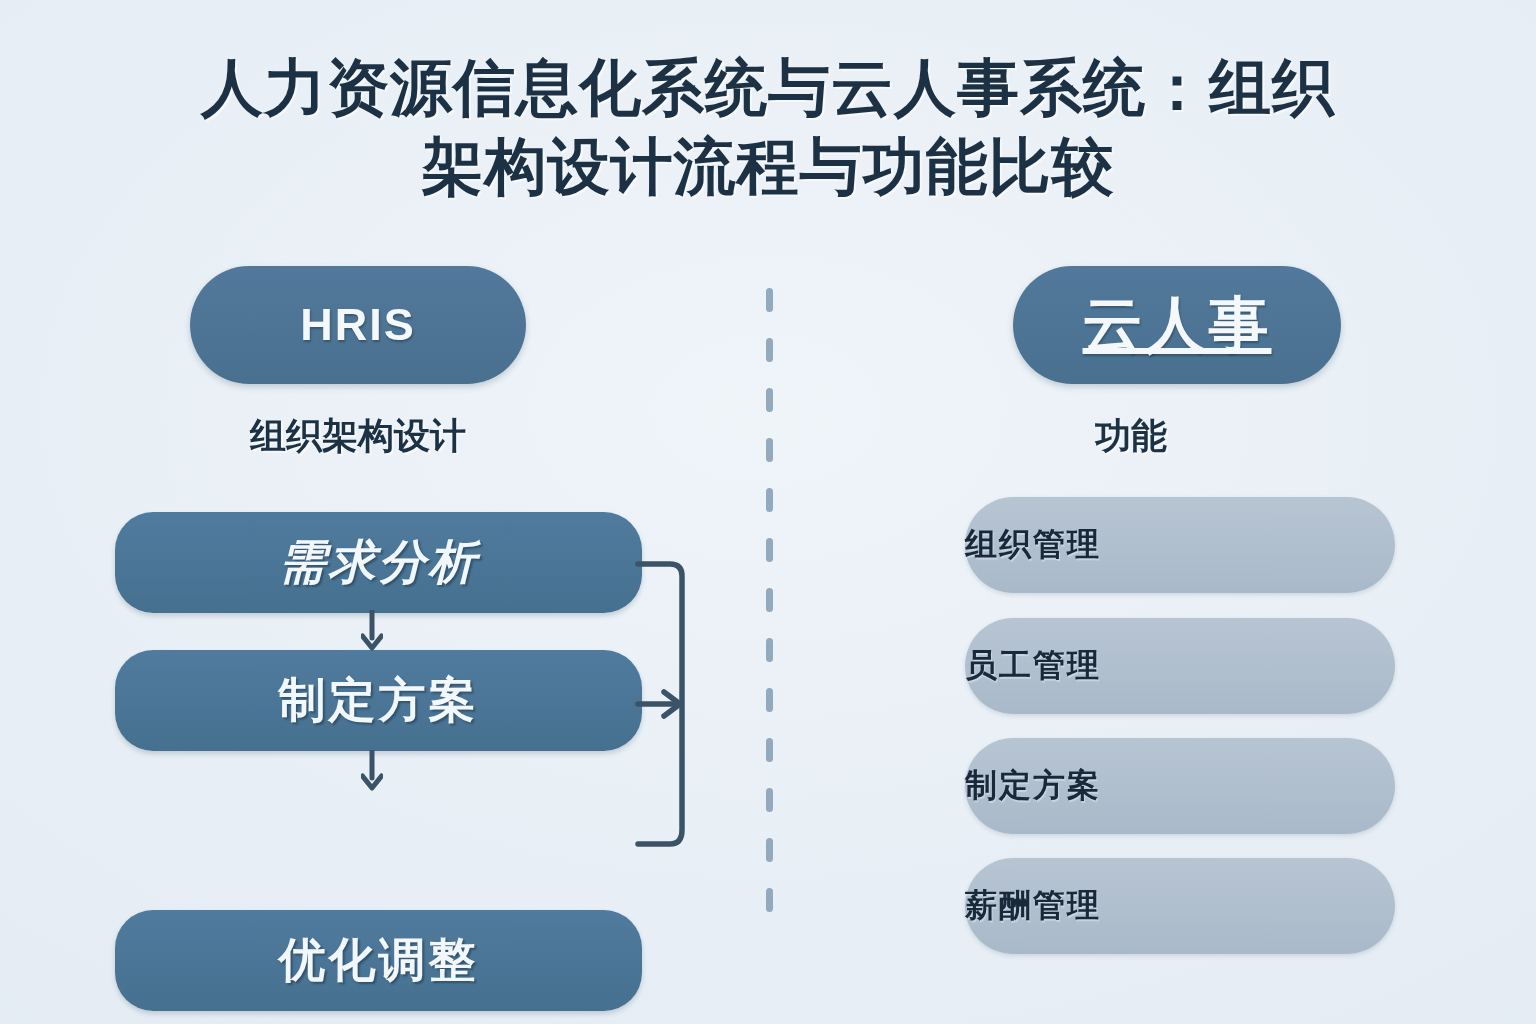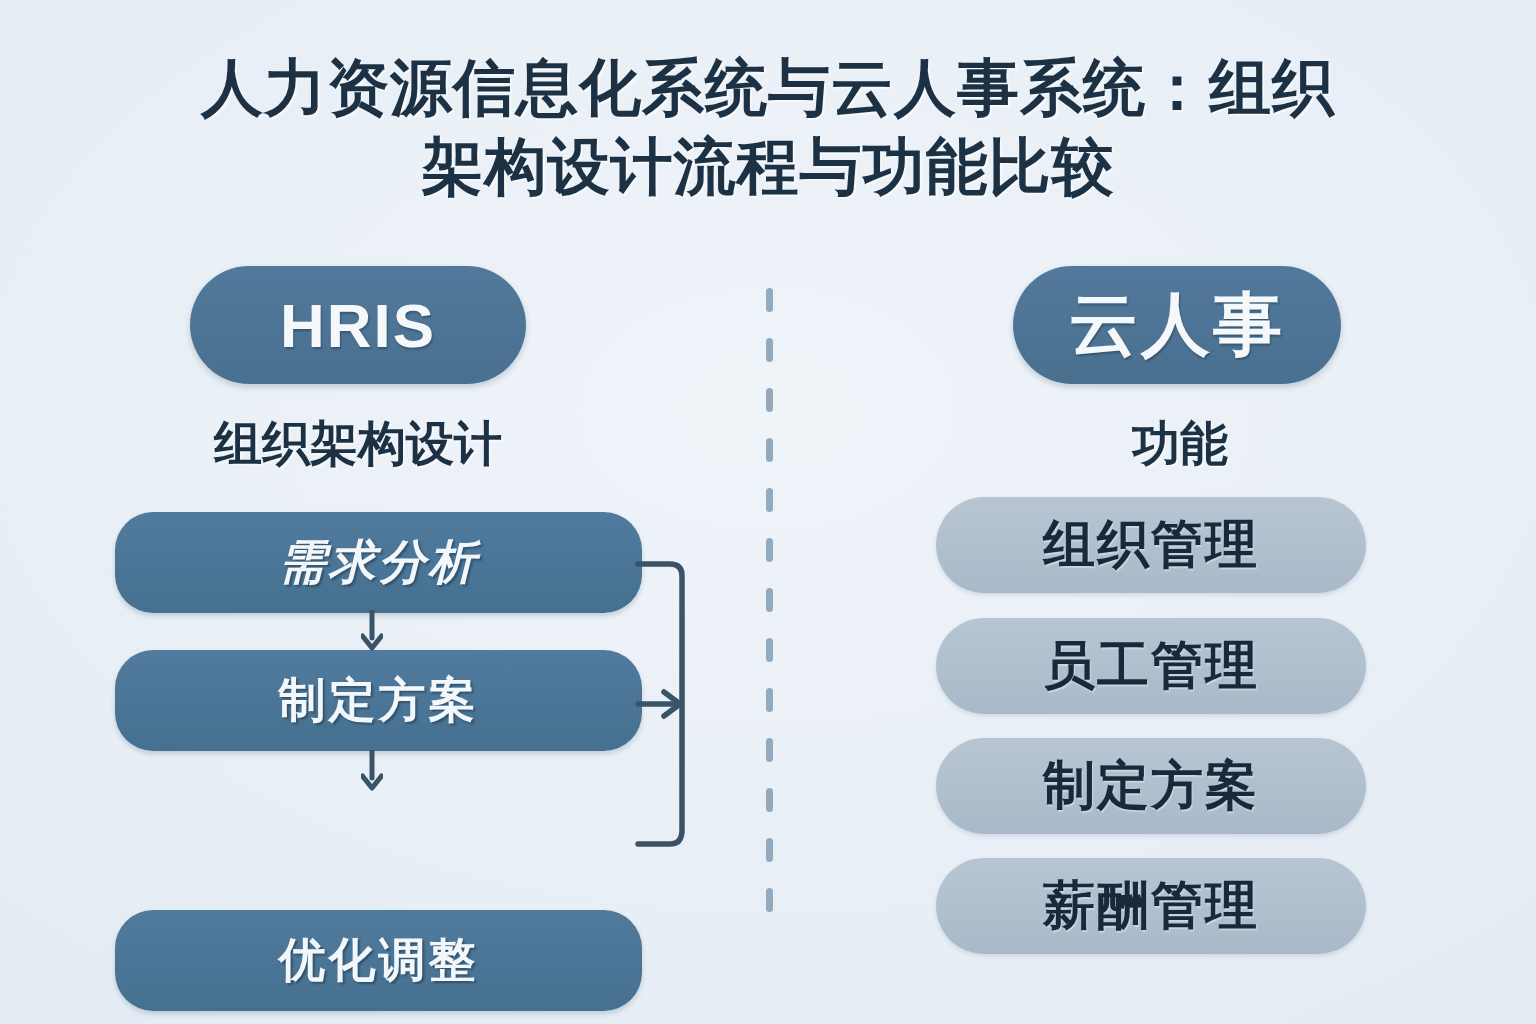--- a/index.html
+++ b/index.html
@@ -68,47 +68,48 @@
     color: #f4f8fb;
     font-weight: bold;
     box-shadow: 0 3px 6px rgba(40,70,95,0.22);
     text-shadow: 1px 2px 2px rgba(25,45,65,0.42);
   }
   #badge-hris {
     left: 190px;
     top: 266px;
     width: 336px;
     height: 118px;
-    font-size: 62px;
+    font-size: 45px;
     letter-spacing: 2px;
   }
   #badge-cloud {
     left: 1013px;
     top: 266px;
     width: 328px;
     height: 118px;
-    font-size: 69px;
+    font-size: 60px;
     letter-spacing: 3px;
+    text-decoration: underline;
   }
 
   .col-subtitle {
     position: absolute;
     text-align: center;
-    font-size: 48px;
+    font-size: 36px;
     font-weight: bold;
     color: #1c3144;
     text-shadow: 2px 2px 0 rgba(255,255,255,0.5);
   }
   #subtitle-left {
     left: 110px;
     top: 412px;
     width: 496px;
   }
   #subtitle-right {
-    left: 965px;
+    left: 916px;
     top: 412px;
     width: 430px;
   }
 
   
   .flow-box {
     position: absolute;
     left: 115px;
     width: 527px;
     height: 101px;
@@ -144,30 +145,29 @@
     position: absolute;
     left: 630px;
     top: 548px;
     width: 80px;
     height: 320px;
   }
 
   
   .feature-pill {
     position: absolute;
-    left: 936px;
+    left: 965px;
     width: 430px;
     height: 96px;
     border-radius: 48px;
     background: linear-gradient(180deg, #b7c5d3 0%, #aab9c9 100%);
     display: flex;
     align-items: center;
-    justify-content: center;
     color: #17293a;
-    font-size: 52px;
+    font-size: 32px;
     font-weight: bold;
     letter-spacing: 2px;
     text-shadow: 1px 2px 1px rgba(255,255,255,0.35);
     box-shadow: 0 2px 4px rgba(60,85,110,0.16);
   }
   #feature-0 { top: 497px; }
   #feature-1 { top: 618px; }
   #feature-2 { top: 738px; }
   #feature-3 { top: 858px; }
 </style>

